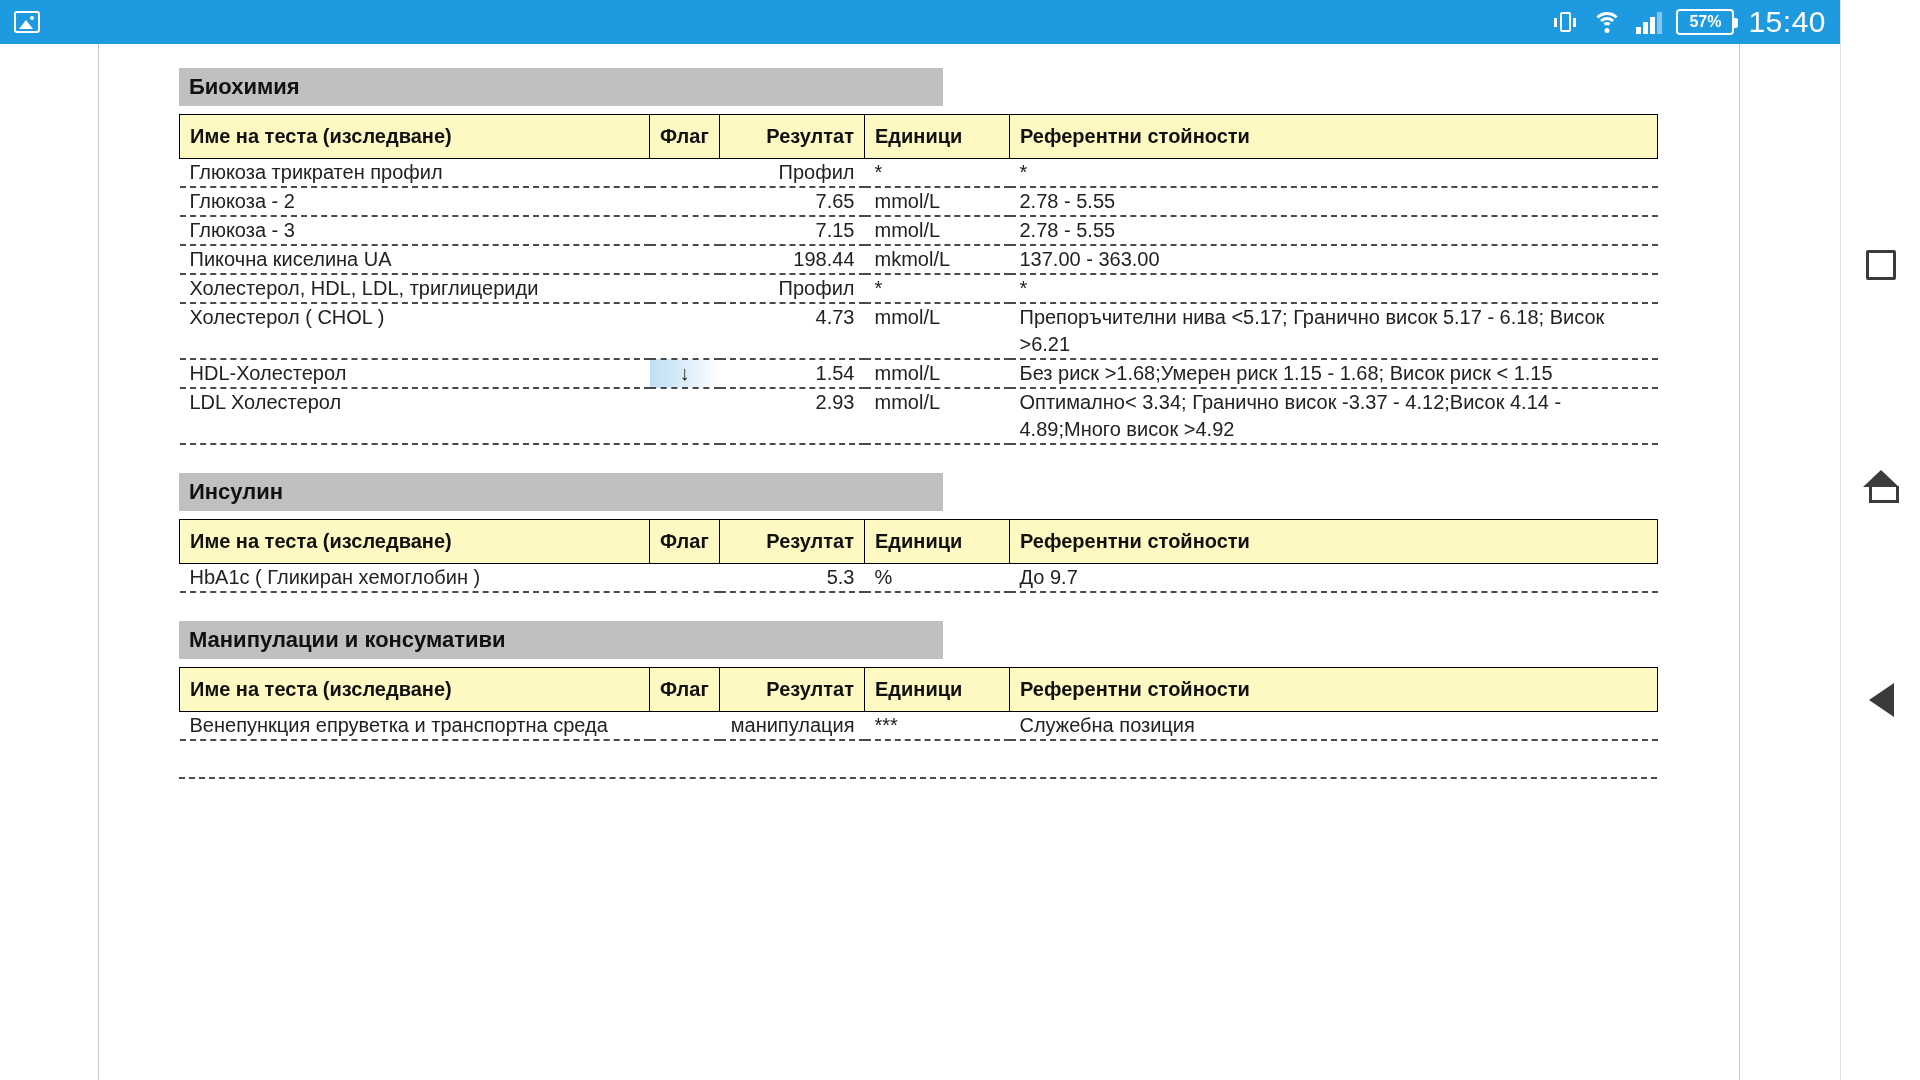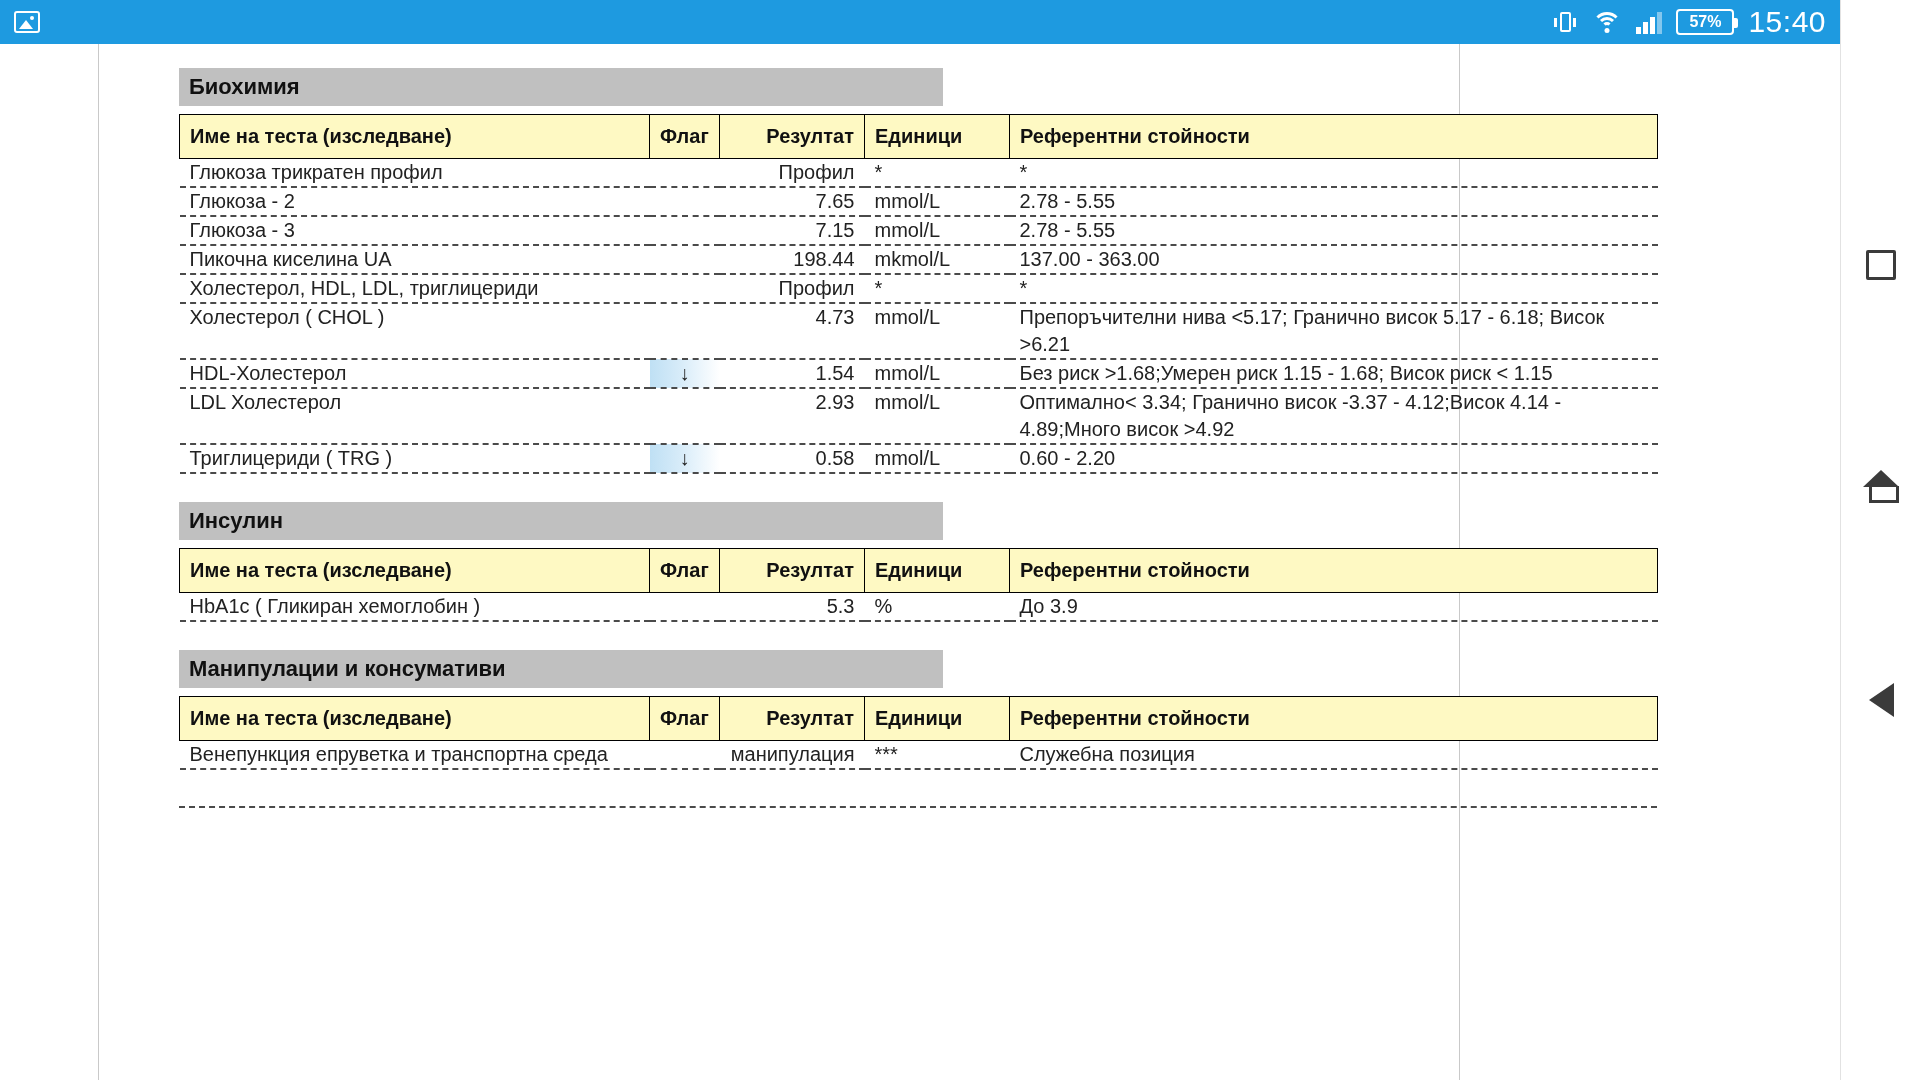--- a/index.html
+++ b/index.html
@@ -134,21 +134,21 @@
   
   .doc-wrap {
     position: absolute; top: 44px; left: 0;
     width: 1840px; height: 1036px;
     background: #ffffff;
     overflow: hidden;
   }
   .page {
     position: absolute;
     left: 98px; top: 0;
-    width: 1362px; height: 1036px;
+    width: 1642px; height: 1036px;
     background: #ffffff;
     border-left: 1px solid #c9c9c9;
     border-right: 1px solid #c9c9c9;
   }
   .page-inner {
     position: absolute; left: 80px; top: 24px; width: 1480px;
   }
 
   .section-title {
     background: #c0c0c0;
@@ -317,27 +317,20 @@
               <td class="c-unit">mmol/L</td>
               <td class="c-ref">Без риск &gt;1.68;Умерен риск 1.15 - 1.68; Висок риск &lt; 1.15</td>
             </tr>
             <tr>
               <td class="c-name indent">LDL Холестерол</td>
               <td class="c-flag"></td>
               <td class="c-res">2.93</td>
               <td class="c-unit">mmol/L</td>
               <td class="c-ref">Оптимално&lt; 3.34; Гранично висок -3.37 - 4.12;Висок 4.14 - 4.89;Много висок &gt;4.92</td>
             </tr>
-            <tr>
-              <td class="c-name indent">Триглицериди ( TRG )</td>
-              <td class="c-flag flag-low flag-arrow">↓</td>
-              <td class="c-res">0.58</td>
-              <td class="c-unit">mmol/L</td>
-              <td class="c-ref">0.60 - 2.20</td>
-            </tr>
           </tbody>
         </table>
 
         <div class="block-gap"></div>
 
         <div class="section-title">Инсулин</div>
         <div class="sec-gap"></div>
         <table class="rpt">
           <colgroup>
               <col class="w-name">
@@ -354,21 +347,21 @@
               <th>Единици</th>
               <th>Референтни стойности</th>
             </tr>
           </thead>
           <tbody>
             <tr>
               <td class="c-name">HbA1c ( Гликиран хемоглобин )</td>
               <td class="c-flag"></td>
               <td class="c-res">5.3</td>
               <td class="c-unit">%</td>
-              <td class="c-ref">До 3.9</td>
+              <td class="c-ref">До 9.7</td>
             </tr>
           </tbody>
         </table>
 
         <div class="block-gap"></div>
 
         <div class="section-title">Манипулации и консумативи</div>
         <div class="sec-gap"></div>
         <table class="rpt">
           <colgroup>

